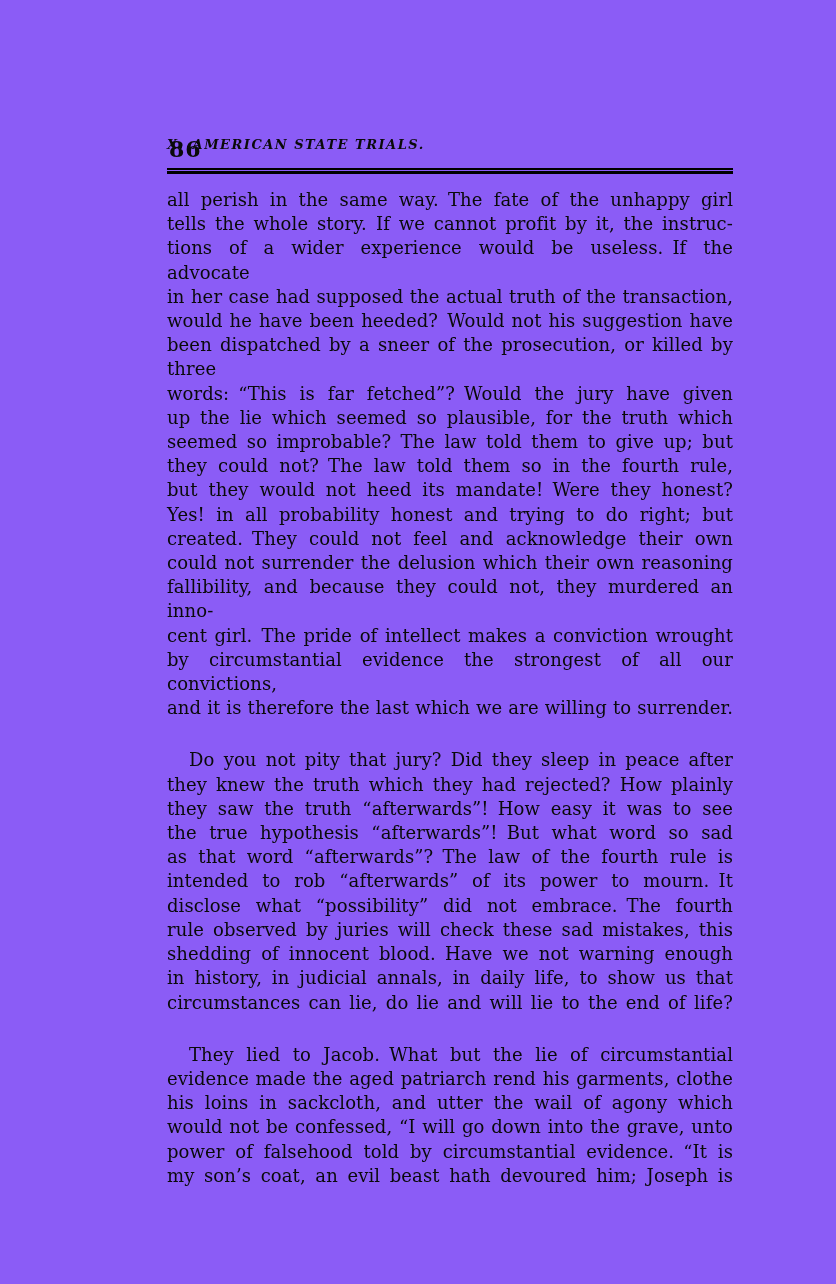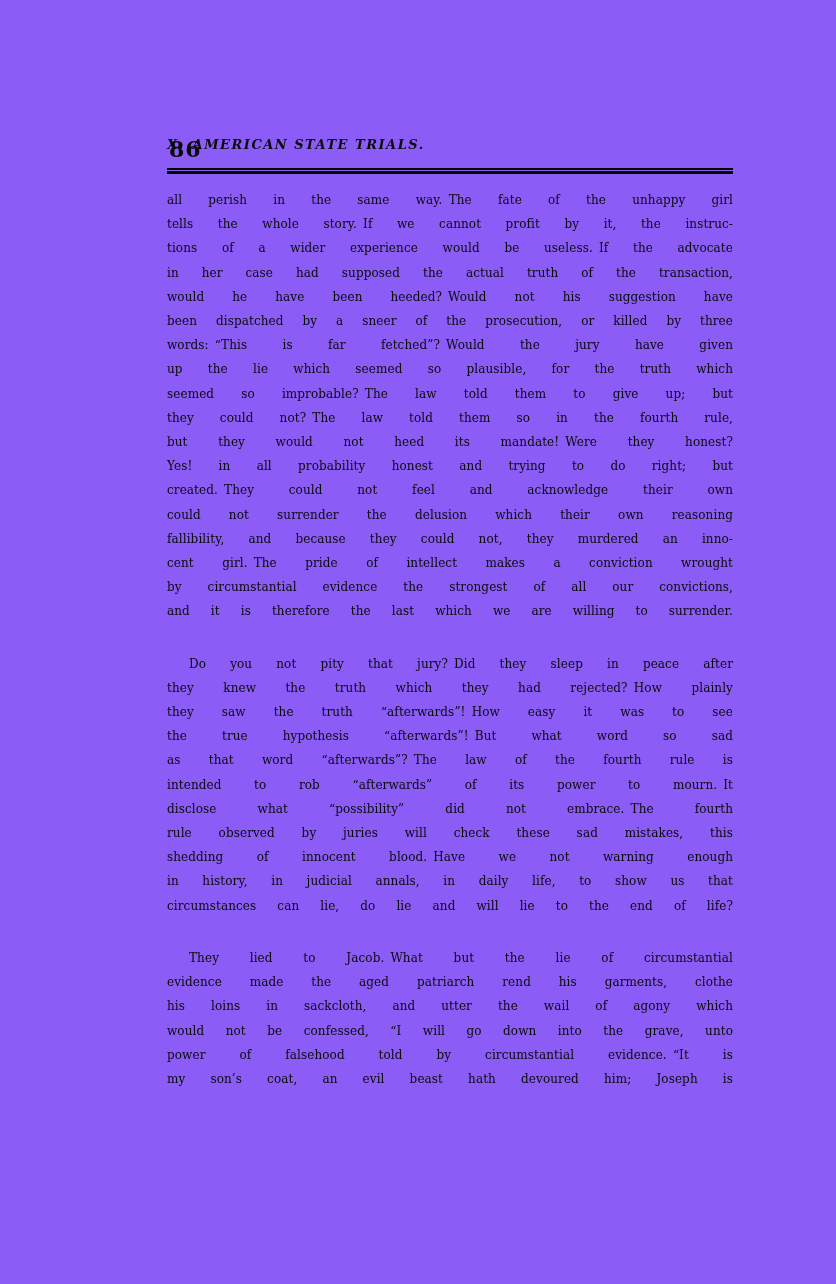--- a/index.html
+++ b/index.html
@@ -47,21 +47,21 @@
   .rule {
     margin-top: 2px;
     height: 6px;
     border-top: 2px solid #000;
     border-bottom: 3px solid #000;
     box-sizing: border-box;
     width: 100%;
   }
   .body-text {
     margin-top: 14px;
-    font-size: 12px;
+    font-size: 18px;
     line-height: 24.2px;
     letter-spacing: 0.1px;
   }
   .paragraph {
     margin: 0;
   }
   .line {
     text-align: justify;
     text-align-last: justify;
     white-space: nowrap0; 

